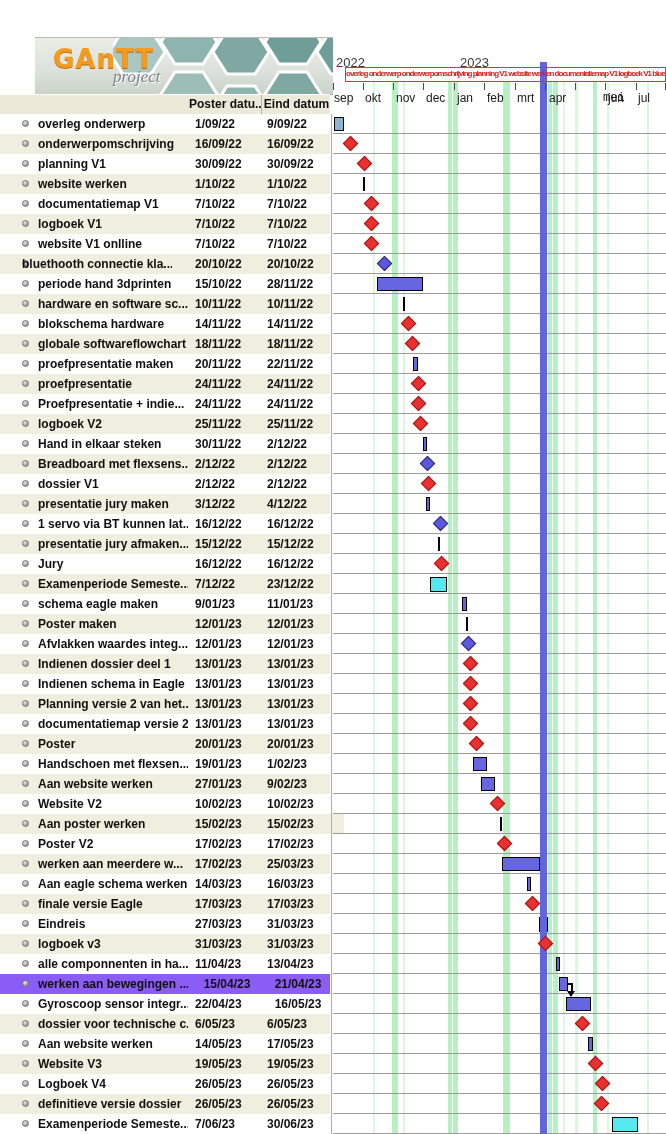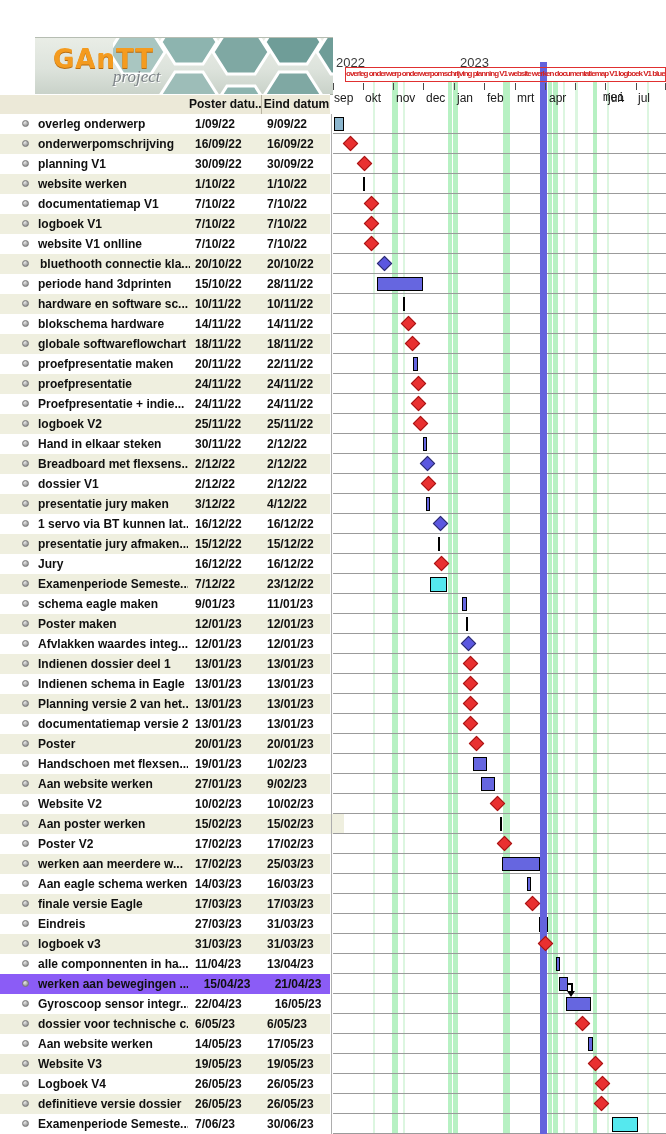--- a/index.html
+++ b/index.html
@@ -112,21 +112,21 @@
         <div class="cell" style="left: 267px; width: 62px;">7/10/22</div>
       </div>
       <div class="row-bg" style="top: 234px; background: rgb(255, 255, 255);">
         <div class="bullet" style="left: 22px; top: 6px;"></div>
         <div class="cell" style="left: 38px; width: 150px;">website V1 onlline</div>
         <div class="cell" style="left: 195px; width: 64px;">7/10/22</div>
         <div class="cell" style="left: 267px; width: 62px;">7/10/22</div>
       </div>
       <div class="row-bg" style="top: 254px; background: rgb(239, 239, 223);">
         <div class="bullet" style="left: 22px; top: 6px;"></div>
-        <div class="cell" style="left: 40px; width: 150px;">bluethooth connectie kla...</div>
+        <div class="cell" style="left: 22px; width: 150px;">bluethooth connectie kla...</div>
         <div class="cell" style="left: 195px; width: 64px;">20/10/22</div>
         <div class="cell" style="left: 267px; width: 62px;">20/10/22</div>
       </div>
       <div class="row-bg" style="top: 274px; background: rgb(255, 255, 255);">
         <div class="bullet" style="left: 22px; top: 6px;"></div>
         <div class="cell" style="left: 38px; width: 150px;">periode hand 3dprinten</div>
         <div class="cell" style="left: 195px; width: 64px;">15/10/22</div>
         <div class="cell" style="left: 267px; width: 62px;">28/11/22</div>
       </div>
       <div class="row-bg" style="top: 294px; background: rgb(239, 239, 223);">

